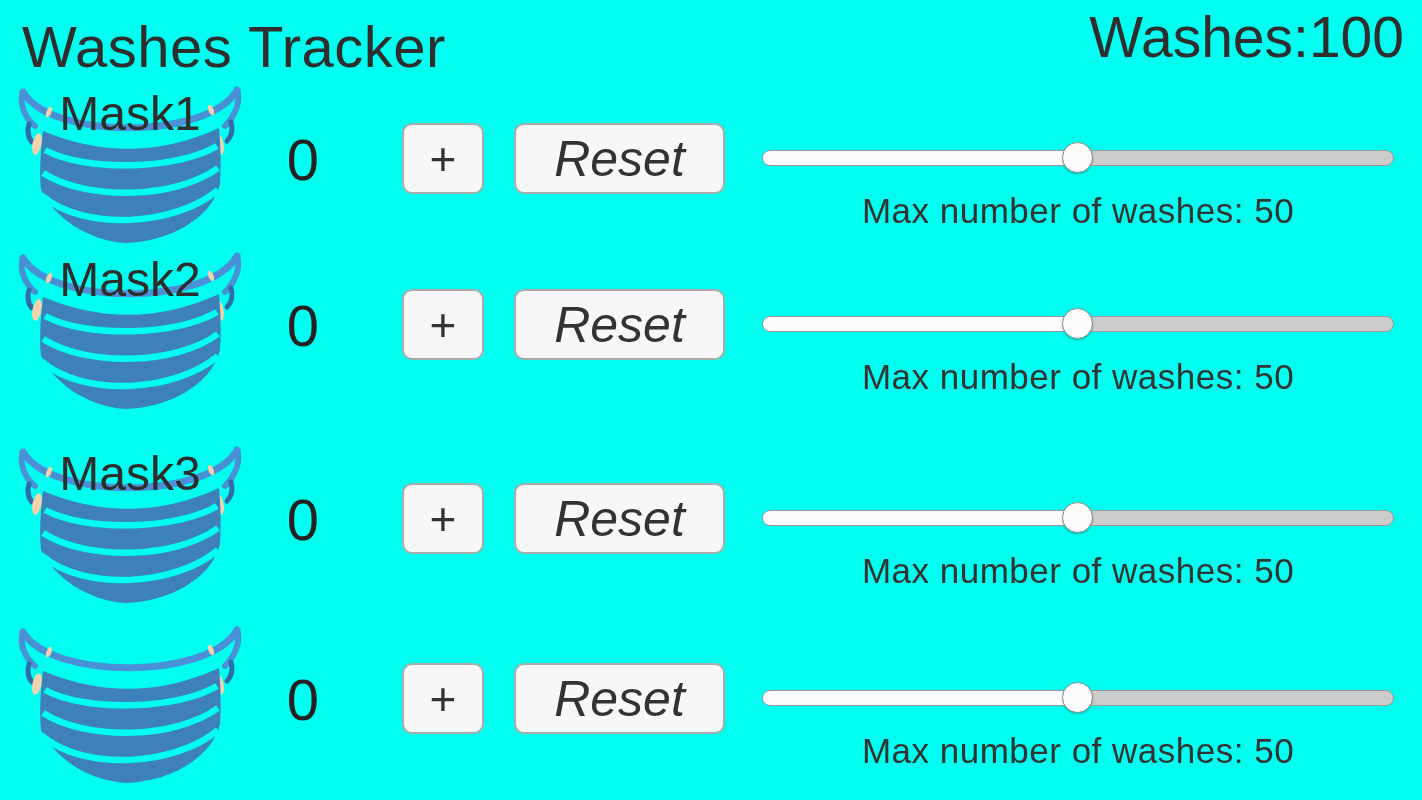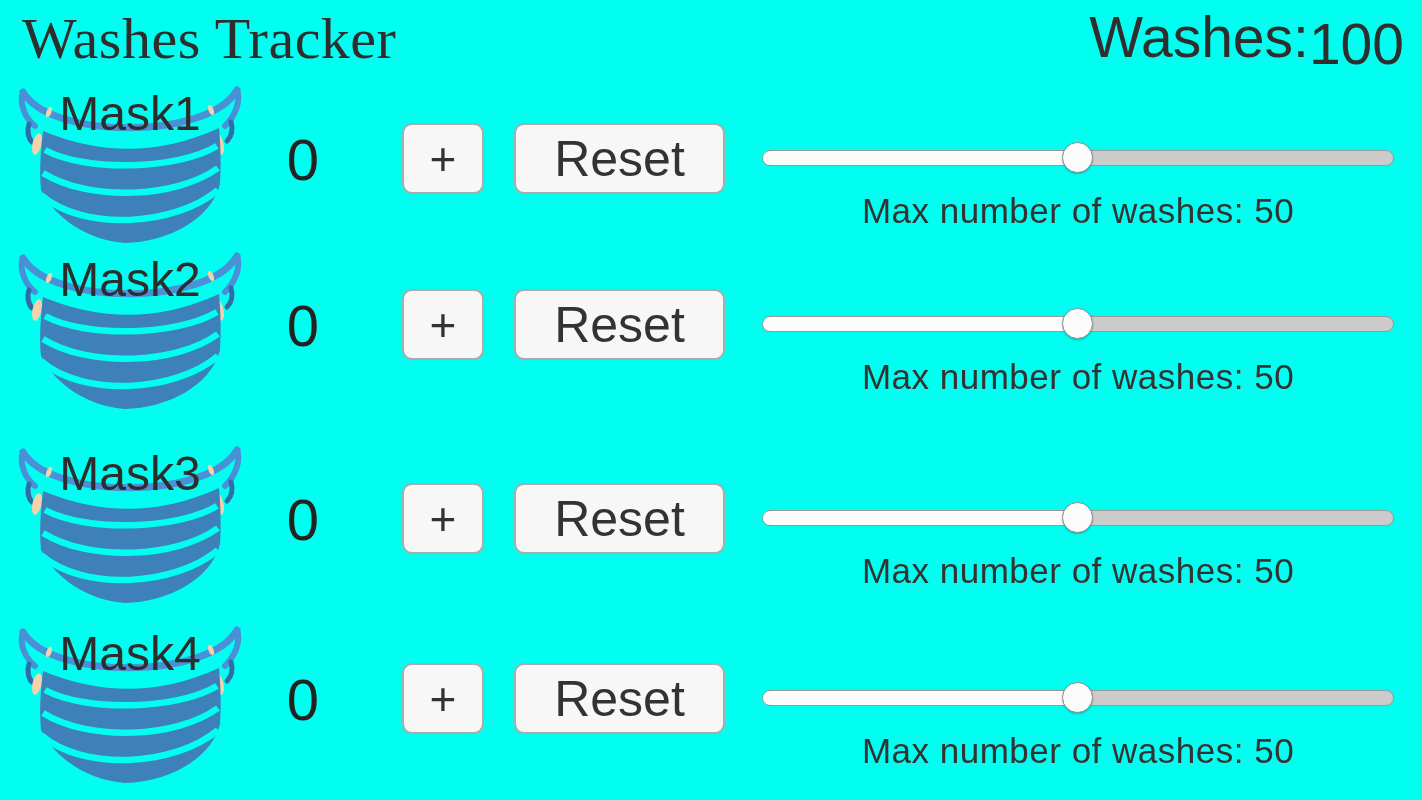--- a/index.html
+++ b/index.html
@@ -6,32 +6,31 @@
   body{
     font-family:"Liberation Sans", sans-serif;
     background:#00fff0;
     width:1422px;height:800px;
     overflow:hidden;
   }
   #stage{
     position:relative;width:1422px;height:800px;background:#00fff0;
   }
   .app-title{
-    position:absolute;left:22px;top:8px;
+    position:absolute;left:22px;top:16px;
     font-size:58px;line-height:62px;color:#2e2e2e;
     letter-spacing:0.5px;
-    font-family:Liberation Serif, serif;
   }
   .points{
     position:absolute;right:18px;top:6px;
     font-size:57px;line-height:62px;color:#2e2e2e;
     white-space:nowrap;
   }
   .points .points-value{
-    display:inline-block;position:relative;top:7px;
+    display:inline-block;position:relative;top:0;
   }
   .mask-row{
     position:absolute;left:0;width:1422px;height:180px;
   }
   .mask-wrap{
     position:absolute;left:15px;top:0;width:230px;height:172px;
   }
   .mask-wrap svg{position:absolute;left:0;top:0;}
   .mask-label{
     position:absolute;left:0;top:8px;width:230px;
@@ -47,21 +46,21 @@
     border:2px solid #ababab;
     border-radius:10px;
     color:#333333;
     display:flex;align-items:center;justify-content:center;
     box-sizing:border-box;
     cursor:pointer;
     padding:0;
     font-family:"Liberation Sans", sans-serif;
   }
   .btn-plus{left:402px;width:82px;font-size:46px;}
-  .btn-reset{left:514px;width:211px;font-size:50px;}
+  .btn-reset{left:514px;width:211px;font-size:50px;font-style:italic;}
   .slider{
     position:absolute;left:762px;top:64px;width:632px;height:31px;
     cursor:pointer;
   }
   .slider .track{
     position:absolute;left:0;top:8px;width:630px;height:14px;
     border:1px solid #999999;border-radius:9px;
     background:linear-gradient(to right,#fcfcfc 0,#fcfcfc 50%,#cbcbcb 50%,#cbcbcb 100%);
   }
   .slider .thumb{
@@ -184,21 +183,20 @@
         <path d="M216,44 C218,51 217,58 212,63" fill="none" stroke="#2e6da8" stroke-width="5" stroke-linecap="round"></path>
         <ellipse cx="22" cy="66" rx="4.5" ry="11" fill="#f3d3ac" transform="rotate(12 22 66)"></ellipse>
         <ellipse cx="204" cy="66" rx="4.5" ry="11" fill="#f3d3ac" transform="rotate(-12 204 66)"></ellipse>
         <ellipse cx="34" cy="34" rx="2.5" ry="5.5" fill="#f3d3ac" transform="rotate(22 34 34)"></ellipse>
         <ellipse cx="196" cy="32" rx="2.5" ry="5.5" fill="#f3d3ac" transform="rotate(-22 196 32)"></ellipse>
         <path d="M28,53 Q117,90 204,50 C206,70 206,90 205,106 C196,142 152,164 110,165 C72,162 40,140 26,112 C24,92 26,70 28,53 Z" fill="#3d80ba"></path>
         <path d="M30,72 C70,94 162,92 202,68" fill="none" stroke="#00fff0" stroke-width="6.5"></path>
         <path d="M28,95 C74,124 162,120 203,90" fill="none" stroke="#00fff0" stroke-width="6.5"></path>
         <path d="M26,117 C70,155 162,147 203,112" fill="none" stroke="#00fff0" stroke-width="6.5"></path>
       </svg>
-      <div class="mask-label">Mask4</div>
     </div>
     <div class="wash-count">0</div>
     <button class="btn btn-plus">+</button>
     <button class="btn btn-reset">Reset</button>
     <div class="slider">
       <div class="track" style="background: linear-gradient(to right, rgb(252, 252, 252) 0px, rgb(252, 252, 252) 50%, rgb(203, 203, 203) 50%, rgb(203, 203, 203) 100%);"></div>
       <div class="thumb" style="left: 50%;"></div>
     </div>
     <div class="max-label">Max number of washes: 50</div>
   </div>

